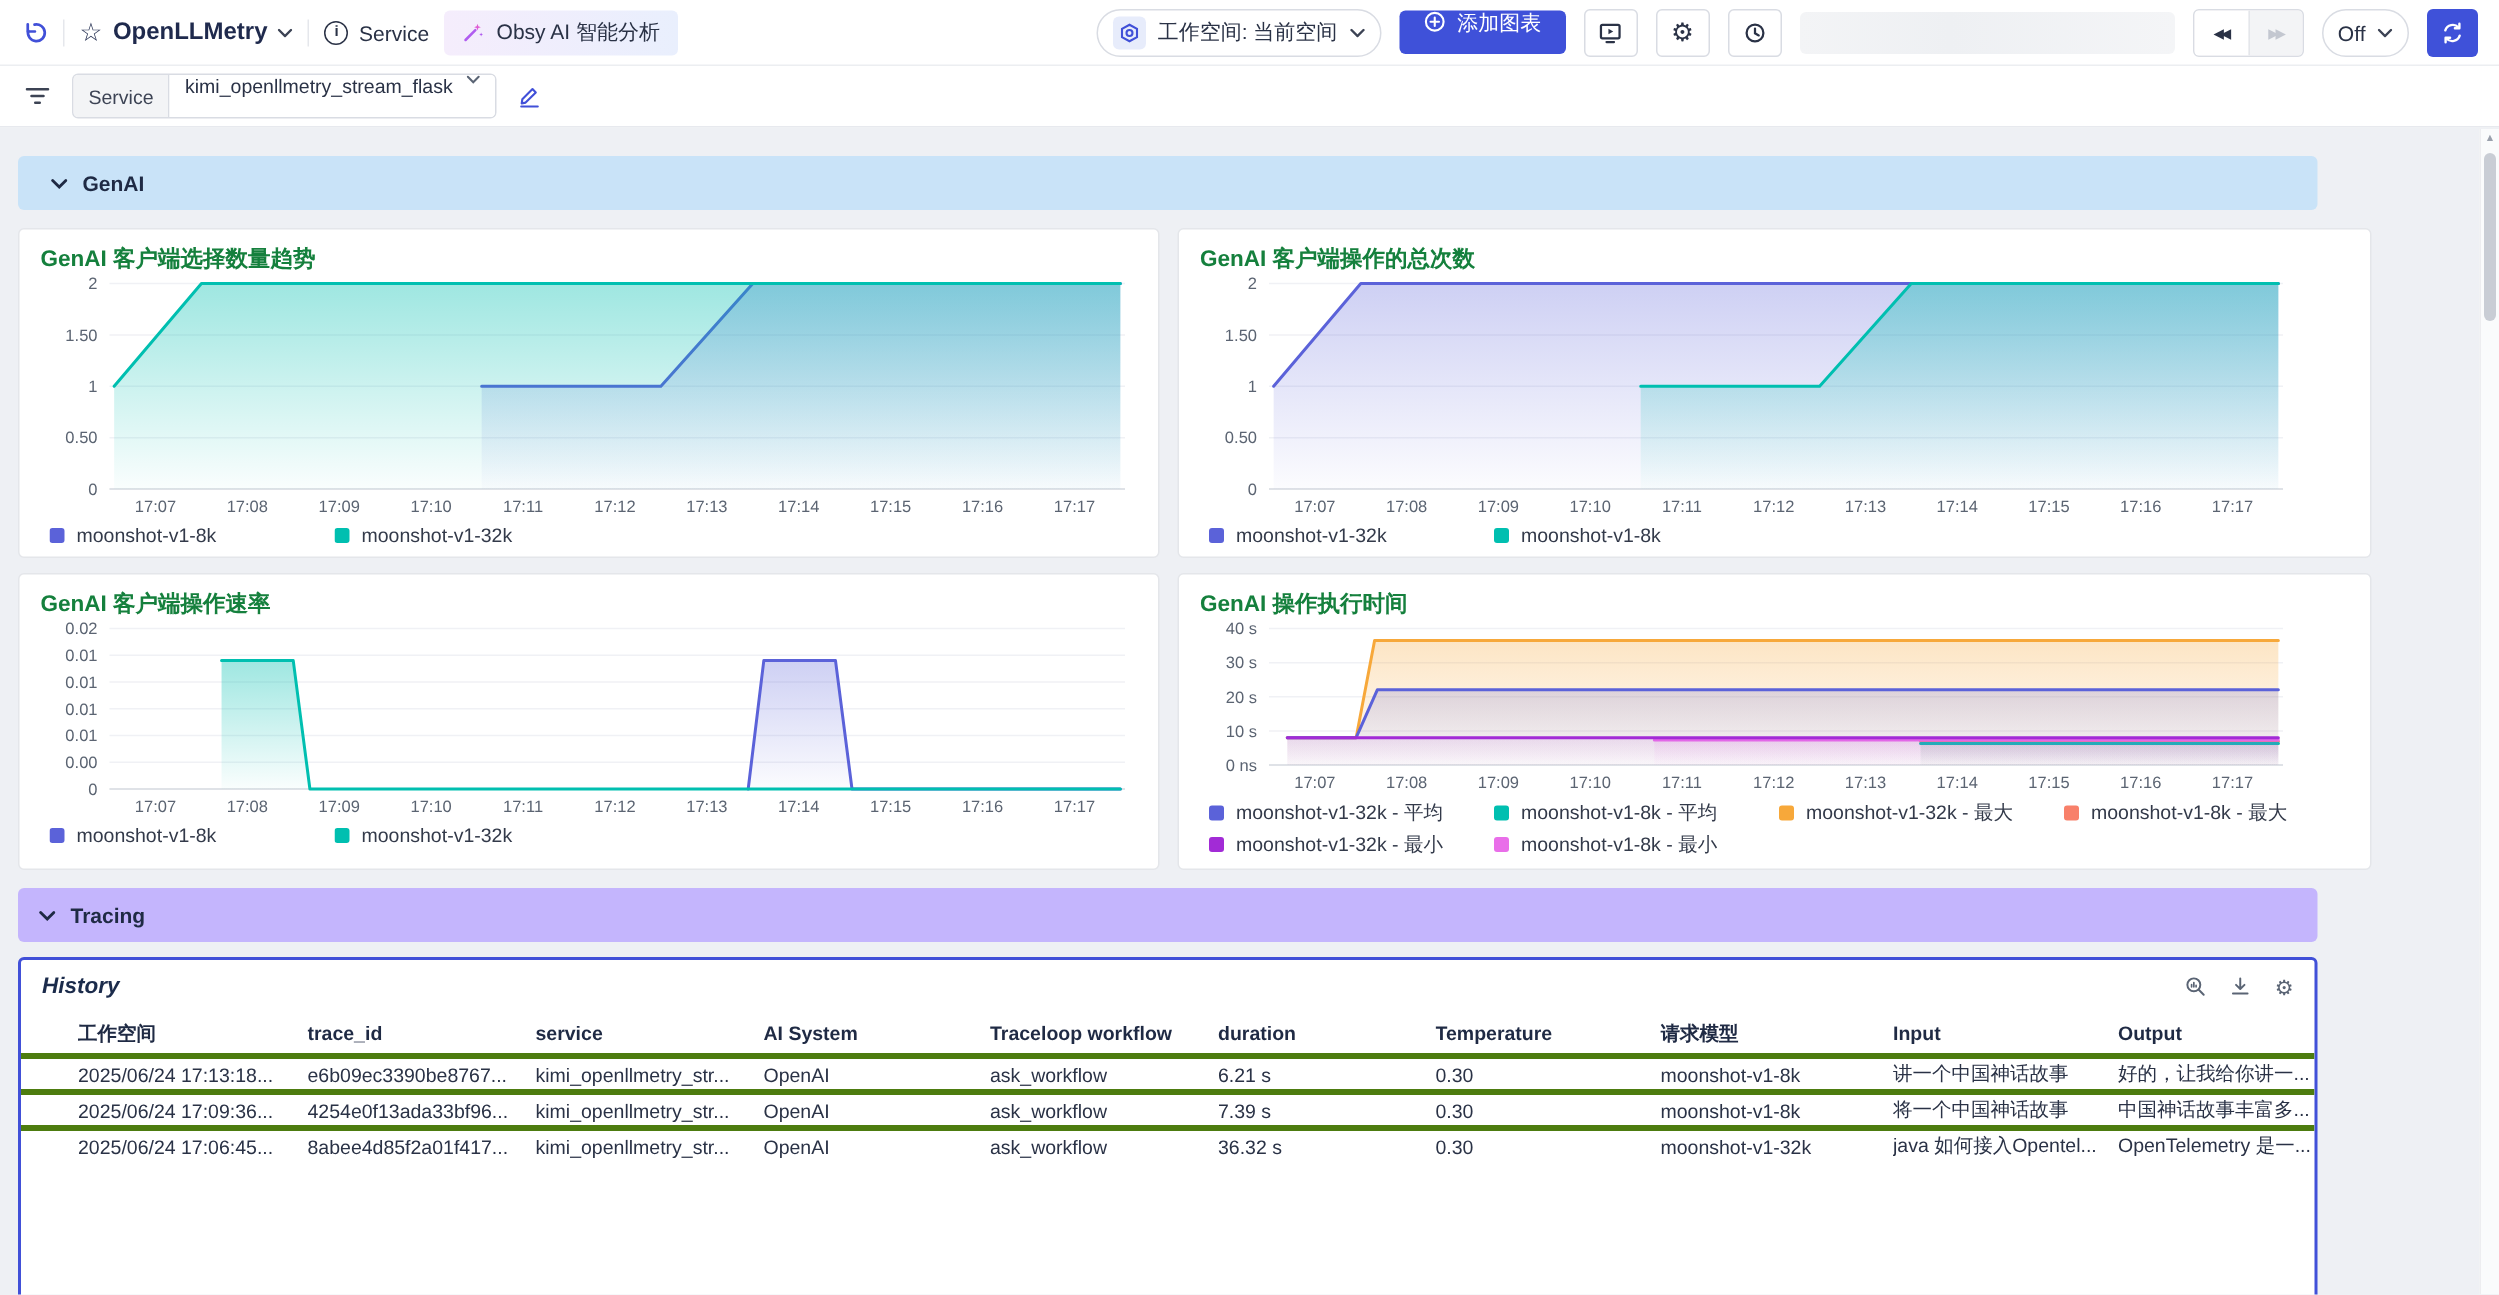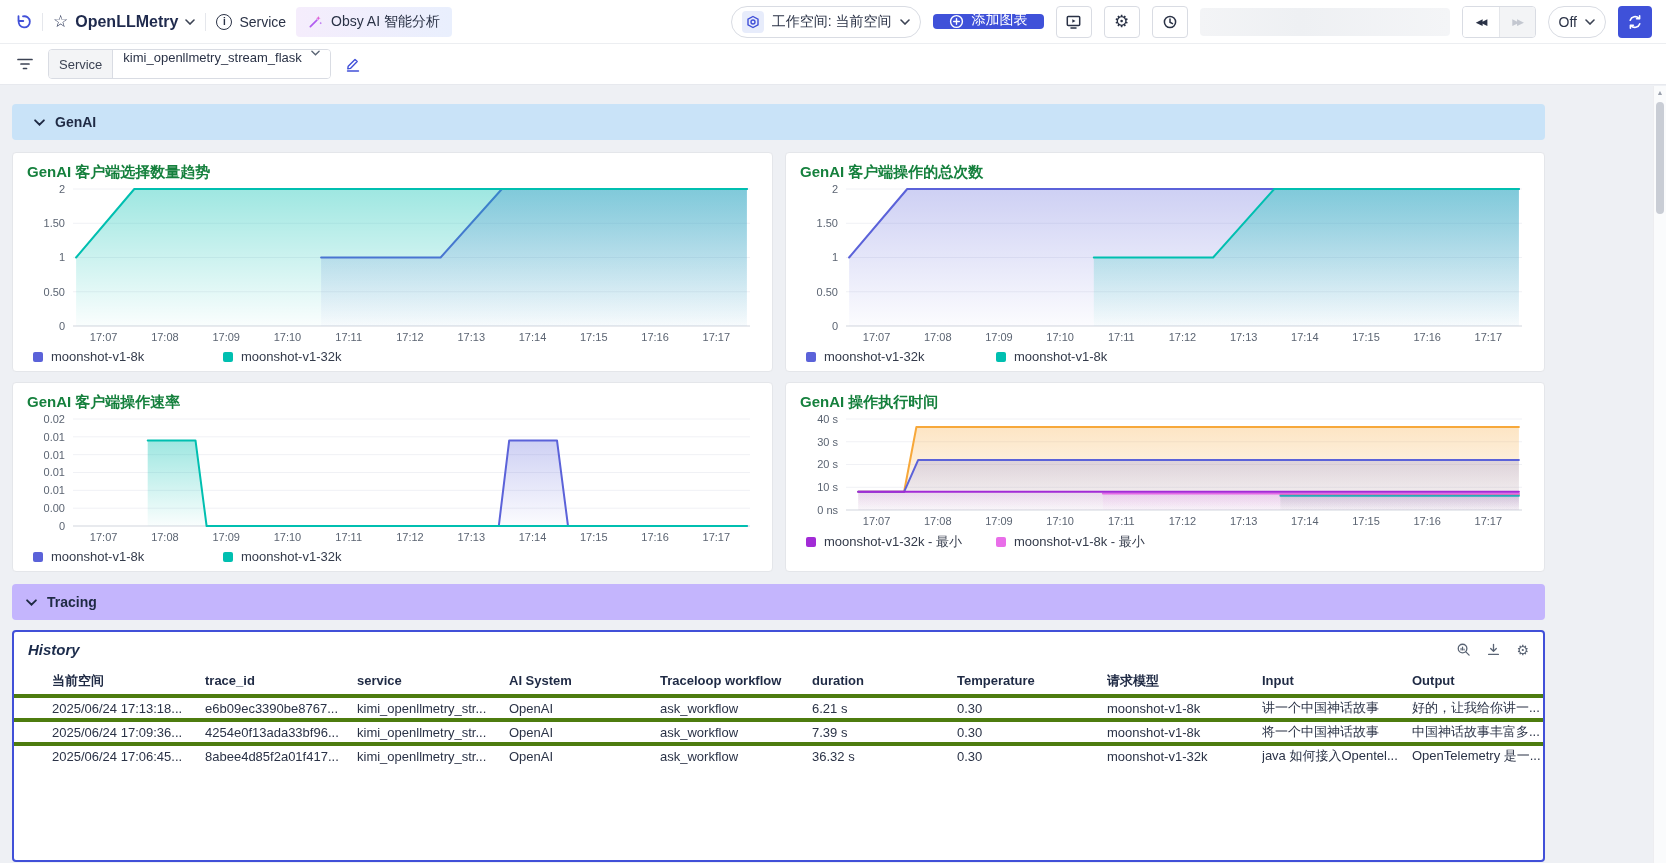--- a/index.html
+++ b/index.html
@@ -12,21 +12,21 @@
   .topbar{height:44px;background:#fff;display:flex;align-items:center;padding:0 14px;gap:10px;border-bottom:1px solid #eceef1;}
   .vdiv{width:1px;height:18px;background:#e5e7ec;flex:none;}
   .icon{display:inline-flex;align-items:center;justify-content:center;flex:none;}
   .brand{display:flex;align-items:center;gap:7px;font-size:16px;font-weight:700;color:#1f2a4d;cursor:pointer;}
   .meta{display:flex;align-items:center;gap:7px;font-size:14px;color:#2a3246;cursor:pointer;}
   .circle-i{width:16px;height:16px;border:1.5px solid #2a3246;border-radius:50%;font-size:10px;font-weight:700;display:flex;align-items:center;justify-content:center;}
   .badge-obsy{height:30px;border-radius:4px;padding:0 12px;display:flex;align-items:center;gap:8px;background:linear-gradient(90deg,#f5edfc,#e9effd);font-size:14px;cursor:pointer;}
   .right-cluster{margin-left:auto;display:flex;align-items:center;gap:12px;}
   .select-like{display:flex;align-items:center;gap:8px;border:1px solid #d9dce3;border-radius:16px;height:32px;padding:0 10px;background:#fff;font-size:14px;cursor:pointer;}
   .ws-ico{width:22px;height:22px;background:#e7ecfb;border-radius:4px;display:flex;align-items:center;justify-content:center;}
-  .btn-primary{background:#3f51d9;color:#fff;height:15px;border-radius:4px;display:inline-flex;align-items:flex-end;gap:8px;padding:0 16px;font-size:14px;border:none;cursor:pointer;}
+  .btn-primary{background:#3f51d9;color:#fff;height:29px;border-radius:4px;display:inline-flex;align-items:flex-start;gap:8px;padding:0 16px;font-size:14px;border:none;cursor:pointer;}
   .iconbtn{width:36px;height:32px;border:1px solid #d9dce3;border-radius:4px;display:flex;align-items:center;justify-content:center;background:#fff;cursor:pointer;font-size:17px;color:#2a3246;}
   .redacted{width:250px;height:28px;border-radius:4px;background:linear-gradient(90deg,#f3f4f6,#eef0f3 40%,#f4f5f7);}
   .pager{display:flex;border:1px solid #d9dce3;border-radius:4px;overflow:hidden;}
   .pg{width:36px;height:30px;display:flex;align-items:center;justify-content:center;font-size:9px;letter-spacing:-2px;}
   .pg.back{background:#fff;color:#2a3246;cursor:pointer;}
   .pg.fwd{background:#f3f4f6;color:#c3c7d0;border-left:1px solid #e4e6ea;}
   .refresh-btn{width:34px;height:32px;background:#3f51d9;border:none;border-radius:4px;display:flex;align-items:center;justify-content:center;cursor:pointer;}
   
   .filterbar{height:41px;background:#fff;display:flex;align-items:center;gap:14px;padding:0 16px;border-bottom:1px solid #e7e9ee;}
   .service-group{display:flex;align-items:stretch;height:30px;border:1px solid #d9dce3;border-radius:4px;overflow:hidden;font-size:13px;}
@@ -437,20 +437,38 @@
             <path d="M480.4,81.7 L718.9,81.7" fill="none" stroke="#00bfb0" stroke-width="2" stroke-linejoin="round" stroke-linecap="round"></path>
             <path d="M302.9,79.4 L718.9,79.4 L718.9,96.0 L302.9,96.0 Z" fill="url(#g3_4)" stroke="none"></path>
             <path d="M302.9,79.4 L718.9,79.4" fill="none" stroke="#e96ee9" stroke-width="2" stroke-linejoin="round" stroke-linecap="round"></path>
             <path d="M58.2,77.8 L718.9,77.8 L718.9,96.0 L58.2,96.0 Z" fill="url(#g3_5)" stroke="none"></path>
             <path d="M58.2,77.8 L718.9,77.8" fill="none" stroke="#a22bd6" stroke-width="2" stroke-linejoin="round" stroke-linecap="round"></path>
           </svg>
         </div>
       <div class="legend-host">
           <div class="legend-row">
             <div class="legend-item">
+              <span class="sq" style="background: rgb(91, 98, 217);"></span>
+              <span>moonshot-v1-32k - 平均</span>
+            </div>
+            <div class="legend-item">
+              <span class="sq" style="background: rgb(0, 191, 176);"></span>
+              <span>moonshot-v1-8k - 平均</span>
+            </div>
+            <div class="legend-item">
+              <span class="sq" style="background: rgb(247, 168, 58);"></span>
+              <span>moonshot-v1-32k - 最大</span>
+            </div>
+            <div class="legend-item">
+              <span class="sq" style="background: rgb(248, 128, 106);"></span>
+              <span>moonshot-v1-8k - 最大</span>
+            </div>
+          </div>
+          <div class="legend-row">
+            <div class="legend-item">
               <span class="sq" style="background: rgb(162, 43, 214);"></span>
               <span>moonshot-v1-32k - 最小</span>
             </div>
             <div class="legend-item">
               <span class="sq" style="background: rgb(233, 110, 233);"></span>
               <span>moonshot-v1-8k - 最小</span>
             </div>
           </div>
         </div>
     </section>
@@ -480,21 +498,21 @@
           <svg width="15" height="15" viewBox="0 0 16 16">
               <path d="M8 2.5 V9.5 M5 7 L8 10 L11 7" fill="none" stroke="#5a6474" stroke-width="1.4" stroke-linecap="round" stroke-linejoin="round"></path>
               <path d="M2.8 13.2 H13.2" stroke="#5a6474" stroke-width="1.4" stroke-linecap="round"></path>
             </svg>
         </span>
         <span class="icon">⚙</span>
       </span>
     </div>
     <div class="table">
         <div class="tr head">
-          <div class="bold">当前空间</div>
+          <div class="bold">工作空间</div>
           <div>trace_id</div>
           <div>service</div>
           <div>AI System</div>
           <div>Traceloop workflow</div>
           <div>duration</div>
           <div>Temperature</div>
           <div class="bold">请求模型</div>
           <div>Input</div>
           <div>Output</div>
         </div>

